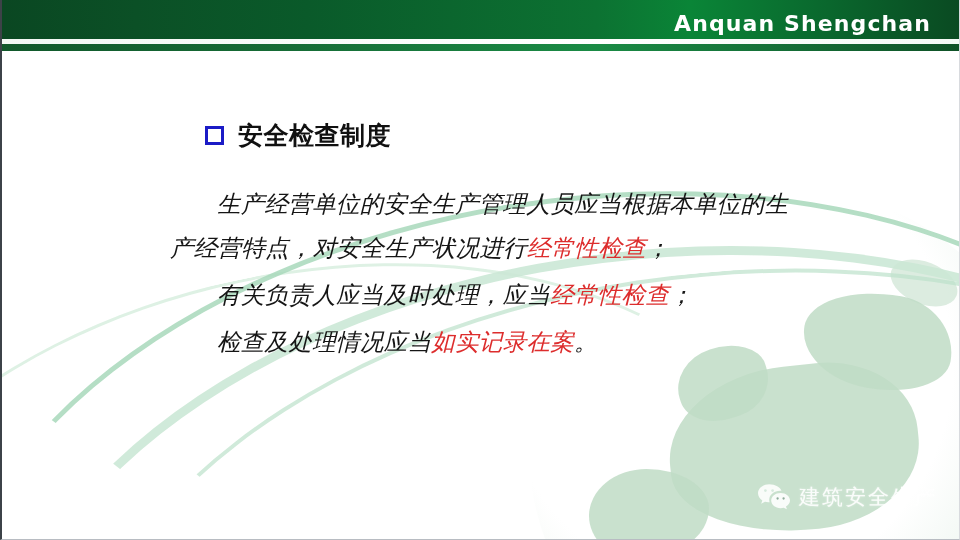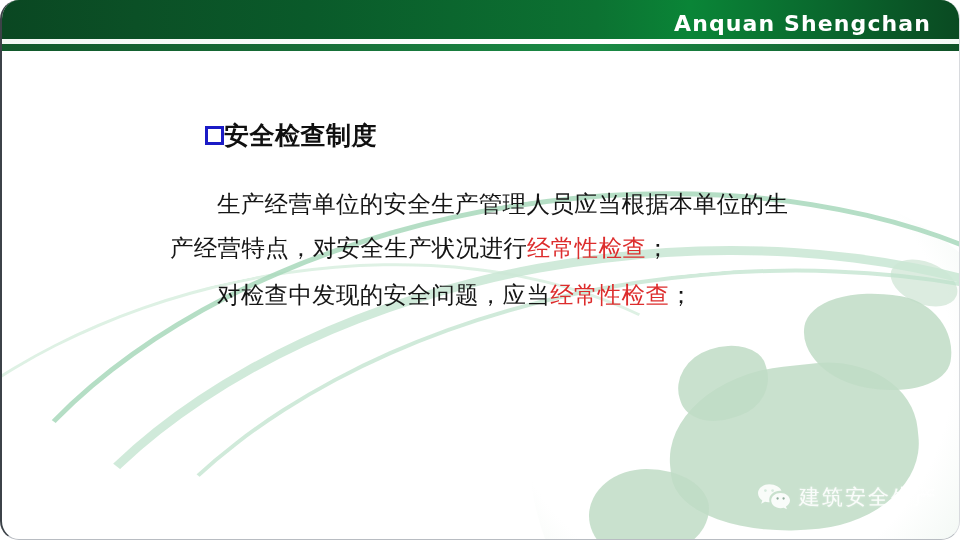--- a/index.html
+++ b/index.html
@@ -12,21 +12,20 @@
     position: relative;
     width: 960px;
     height: 540px;
     overflow: hidden;
     background: #ffffff;
     font-family: "DejaVu Sans", "Liberation Sans", sans-serif;
     box-sizing: border-box;
     border-left: 2px solid #3c4248;
     border-right: 1px solid #d8dade;
     border-bottom: 1px solid #b8bcc2;
-    border-radius: 19px;
   }
 
   
   .bg-layer {
     position: absolute;
     inset: 0;
     overflow: hidden;
     pointer-events: none;
   }
   .globe {
@@ -178,20 +177,21 @@
     left: 0; top: 0;
     width: 100%;
     height: 100%;
   }
   .slide-title-row {
     position: absolute;
     left: 203px;
     top: 123px;
     display: flex;
     align-items: center;
+    gap: 14px;
   }
   .bullet-square {
     width: 19px;
     height: 19px;
     border: 3px solid #1b1bc6;
     box-sizing: border-box;
     flex: 0 0 auto;
   }
   .slide-title {
     font-family: "DejaVu Sans", "Liberation Sans", sans-serif;
@@ -210,20 +210,21 @@
     width: 620px;
     font-family: "DejaVu Sans", "Liberation Sans", sans-serif;
     font-size: 23.5px;
     color: #151515;
     line-height: 44px;
     letter-spacing: 0.3px;
   }
   .para {
     text-indent: 2em;
     margin: 0 0 3px 0;
+    font-style: italic;
   }
   .hl { color: #dd2d2d; }
 
   
   .watermark {
     position: absolute;
     right: 22px;
     bottom: 28px;
     display: flex;
     gap: 8px;
@@ -267,21 +268,22 @@
 
   <div class="content">
 
     <div class="slide-title-row">
       <div class="bullet-square"></div>
       <div class="slide-title">安全检查制度</div>
     </div>
 
     <div class="body-text">
       <p class="para"><span>生产经营单位的安全生产管理人员应当根据本单位的生产经营特点，对安全生产状况进行</span><span class="hl">经常性检查</span><span>；</span></p>
-      <p class="para"><span>对检查中发现的安全问题，应当</span><span class="hl">经常性检查</span><span>；</span></p>
+      <p class="para"><span>有关负责人应当及时处理，应当</span><span class="hl">经常性检查</span><span>；</span></p>
+      <p class="para"><span>检查及处理情况应当</span><span class="hl">如实记录在案</span><span>。</span></p>
     </div>
 
   </div>
 
   <div class="watermark">
     <span>
       <svg class="wechat-icon" width="34" height="28" viewBox="0 0 34 28" aria-hidden="true">
         <path d="M12.2 1.2C6.0 1.2 1.0 5.3 1.0 10.3c0 2.9 1.7 5.4 4.3 7.1l-1.1 3.3 3.8-1.9c1.1 .3 2.2 .5 3.4 .5 .4 0 .8 0 1.2-.05 -.25-.8-.38-1.6-.38-2.45 0-5.0 4.9-9.0 11.0-9.0 .4 0 .8 .02 1.2 .06C23.4 4.3 18.4 1.2 12.2 1.2z" fill="#ffffff" opacity="0.95"></path>
         <circle cx="8.4" cy="7.6" r="1.35" fill="#d9ece0"></circle>
         <circle cx="15.6" cy="7.6" r="1.35" fill="#d9ece0"></circle>

